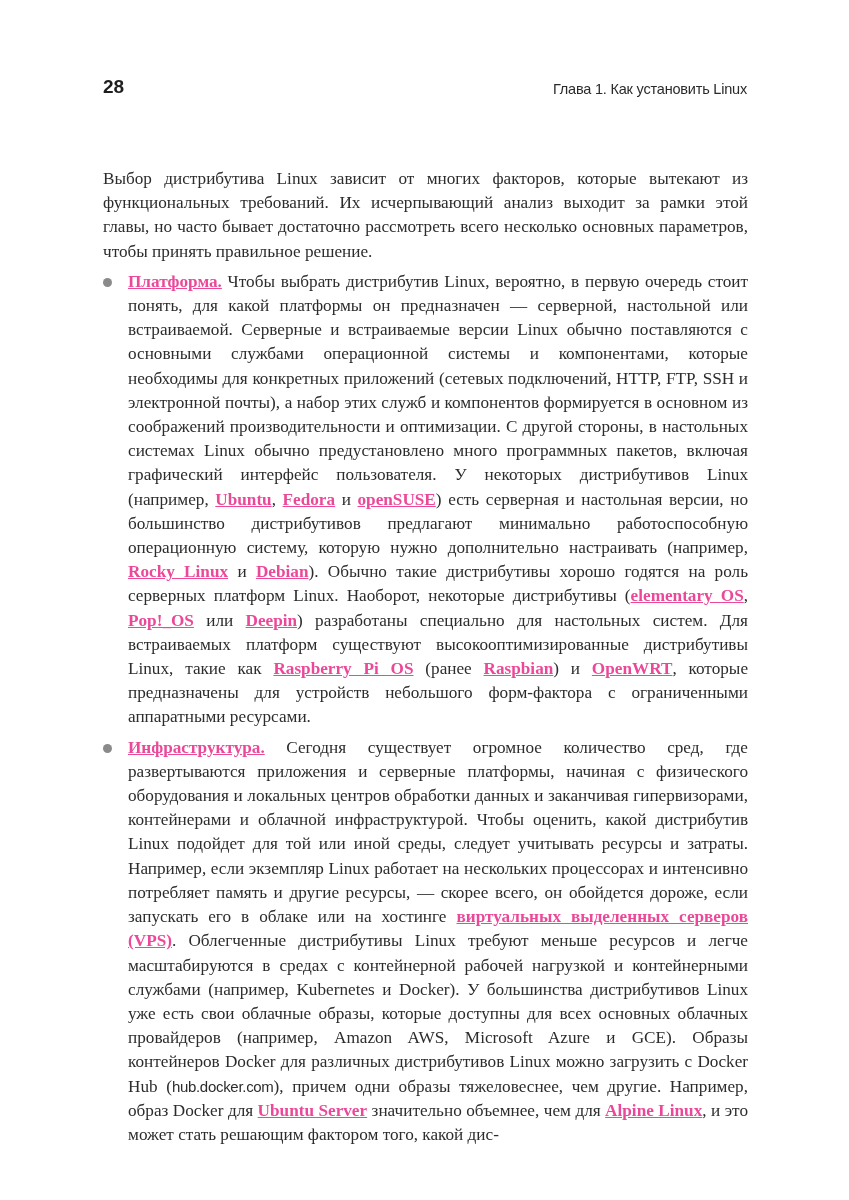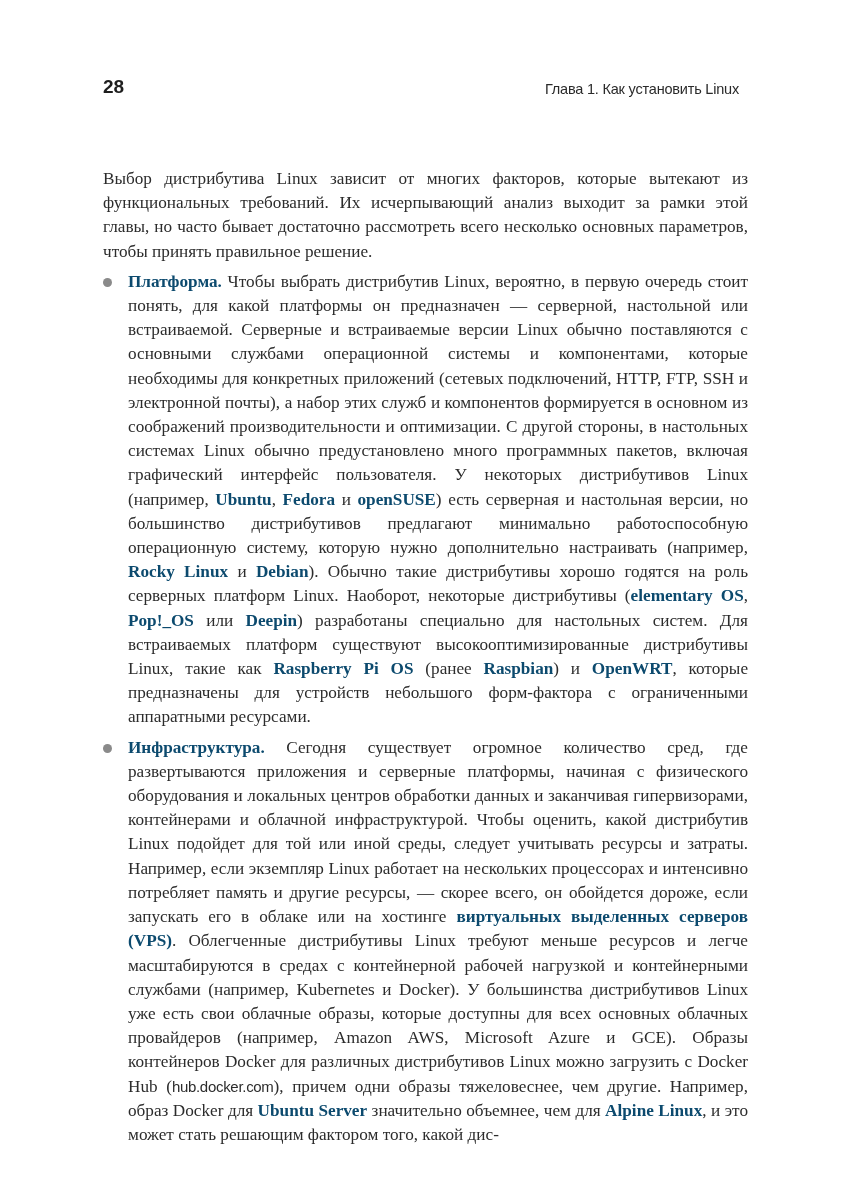--- a/index.html
+++ b/index.html
@@ -1,28 +1,28 @@
 <!DOCTYPE html>
 <html><head>
 <meta charset="utf-8">
 <style>
   html, body { margin: 0; padding: 0; background: #ffffff; }
   body { width: 849px; height: 1200px; position: relative; overflow: hidden; }
   .page { position: absolute; left: 0; top: 0; width: 849px; height: 1032px; background: #fff; color: #2a2a2a; }
   .header { position: absolute; left: 103px; top: 76px; width: 644px; height: 24px; font-family: "Liberation Sans", sans-serif; }
   .page-num { position: absolute; left: 0; top: 0; font-size: 19px; font-weight: bold; color: #1e1e1e; }
-  .running-head { position: absolute; right: 8px; top: 5px; font-size: 14.5px; color: #2a2a2a; letter-spacing: -0.2px; }
+  .running-head { position: absolute; right: 0; top: 5px; font-size: 14.5px; color: #2a2a2a; letter-spacing: -0.2px; }
   .section-title { position: absolute; left: 103px; top: 131px; font-family: "Liberation Sans", sans-serif; font-size: 21.5px; font-weight: bold; color: #1e1e1e; letter-spacing: -0.3px; margin: 0; }
   .body { position: absolute; left: 103px; top: 167px; width: 645px; font-family: "Liberation Serif", serif; font-size: 17.2px; line-height: 24.2px; color: #2c2c2c; text-align: justify; }
   .body p { margin: 0; }
   .intro { text-indent: 0; }
   ul.list { list-style: none; margin: 6px 0 0 0; padding: 0; }
   ul.list li { position: relative; padding-left: 25px; margin-bottom: 6px; }
   .bullet { position: absolute; left: 0; top: 8px; width: 9px; height: 9px; border-radius: 50%; background: #8a8a8a; }
-  b { font-weight: bold; color: #0c4a6e; }
+  b { font-weight: bold; color: #ec4899; text-decoration: underline; }
   .url { font-family: Liberation Sans, sans-serif; font-size: 15px; letter-spacing: -0.3px; }
 </style>
 </head>
 <body>
 
 <div class="page">
   <div class="header">
     <span class="page-num">28</span>
     <span class="running-head">Глава 1. Как установить Linux</span>
   </div>

